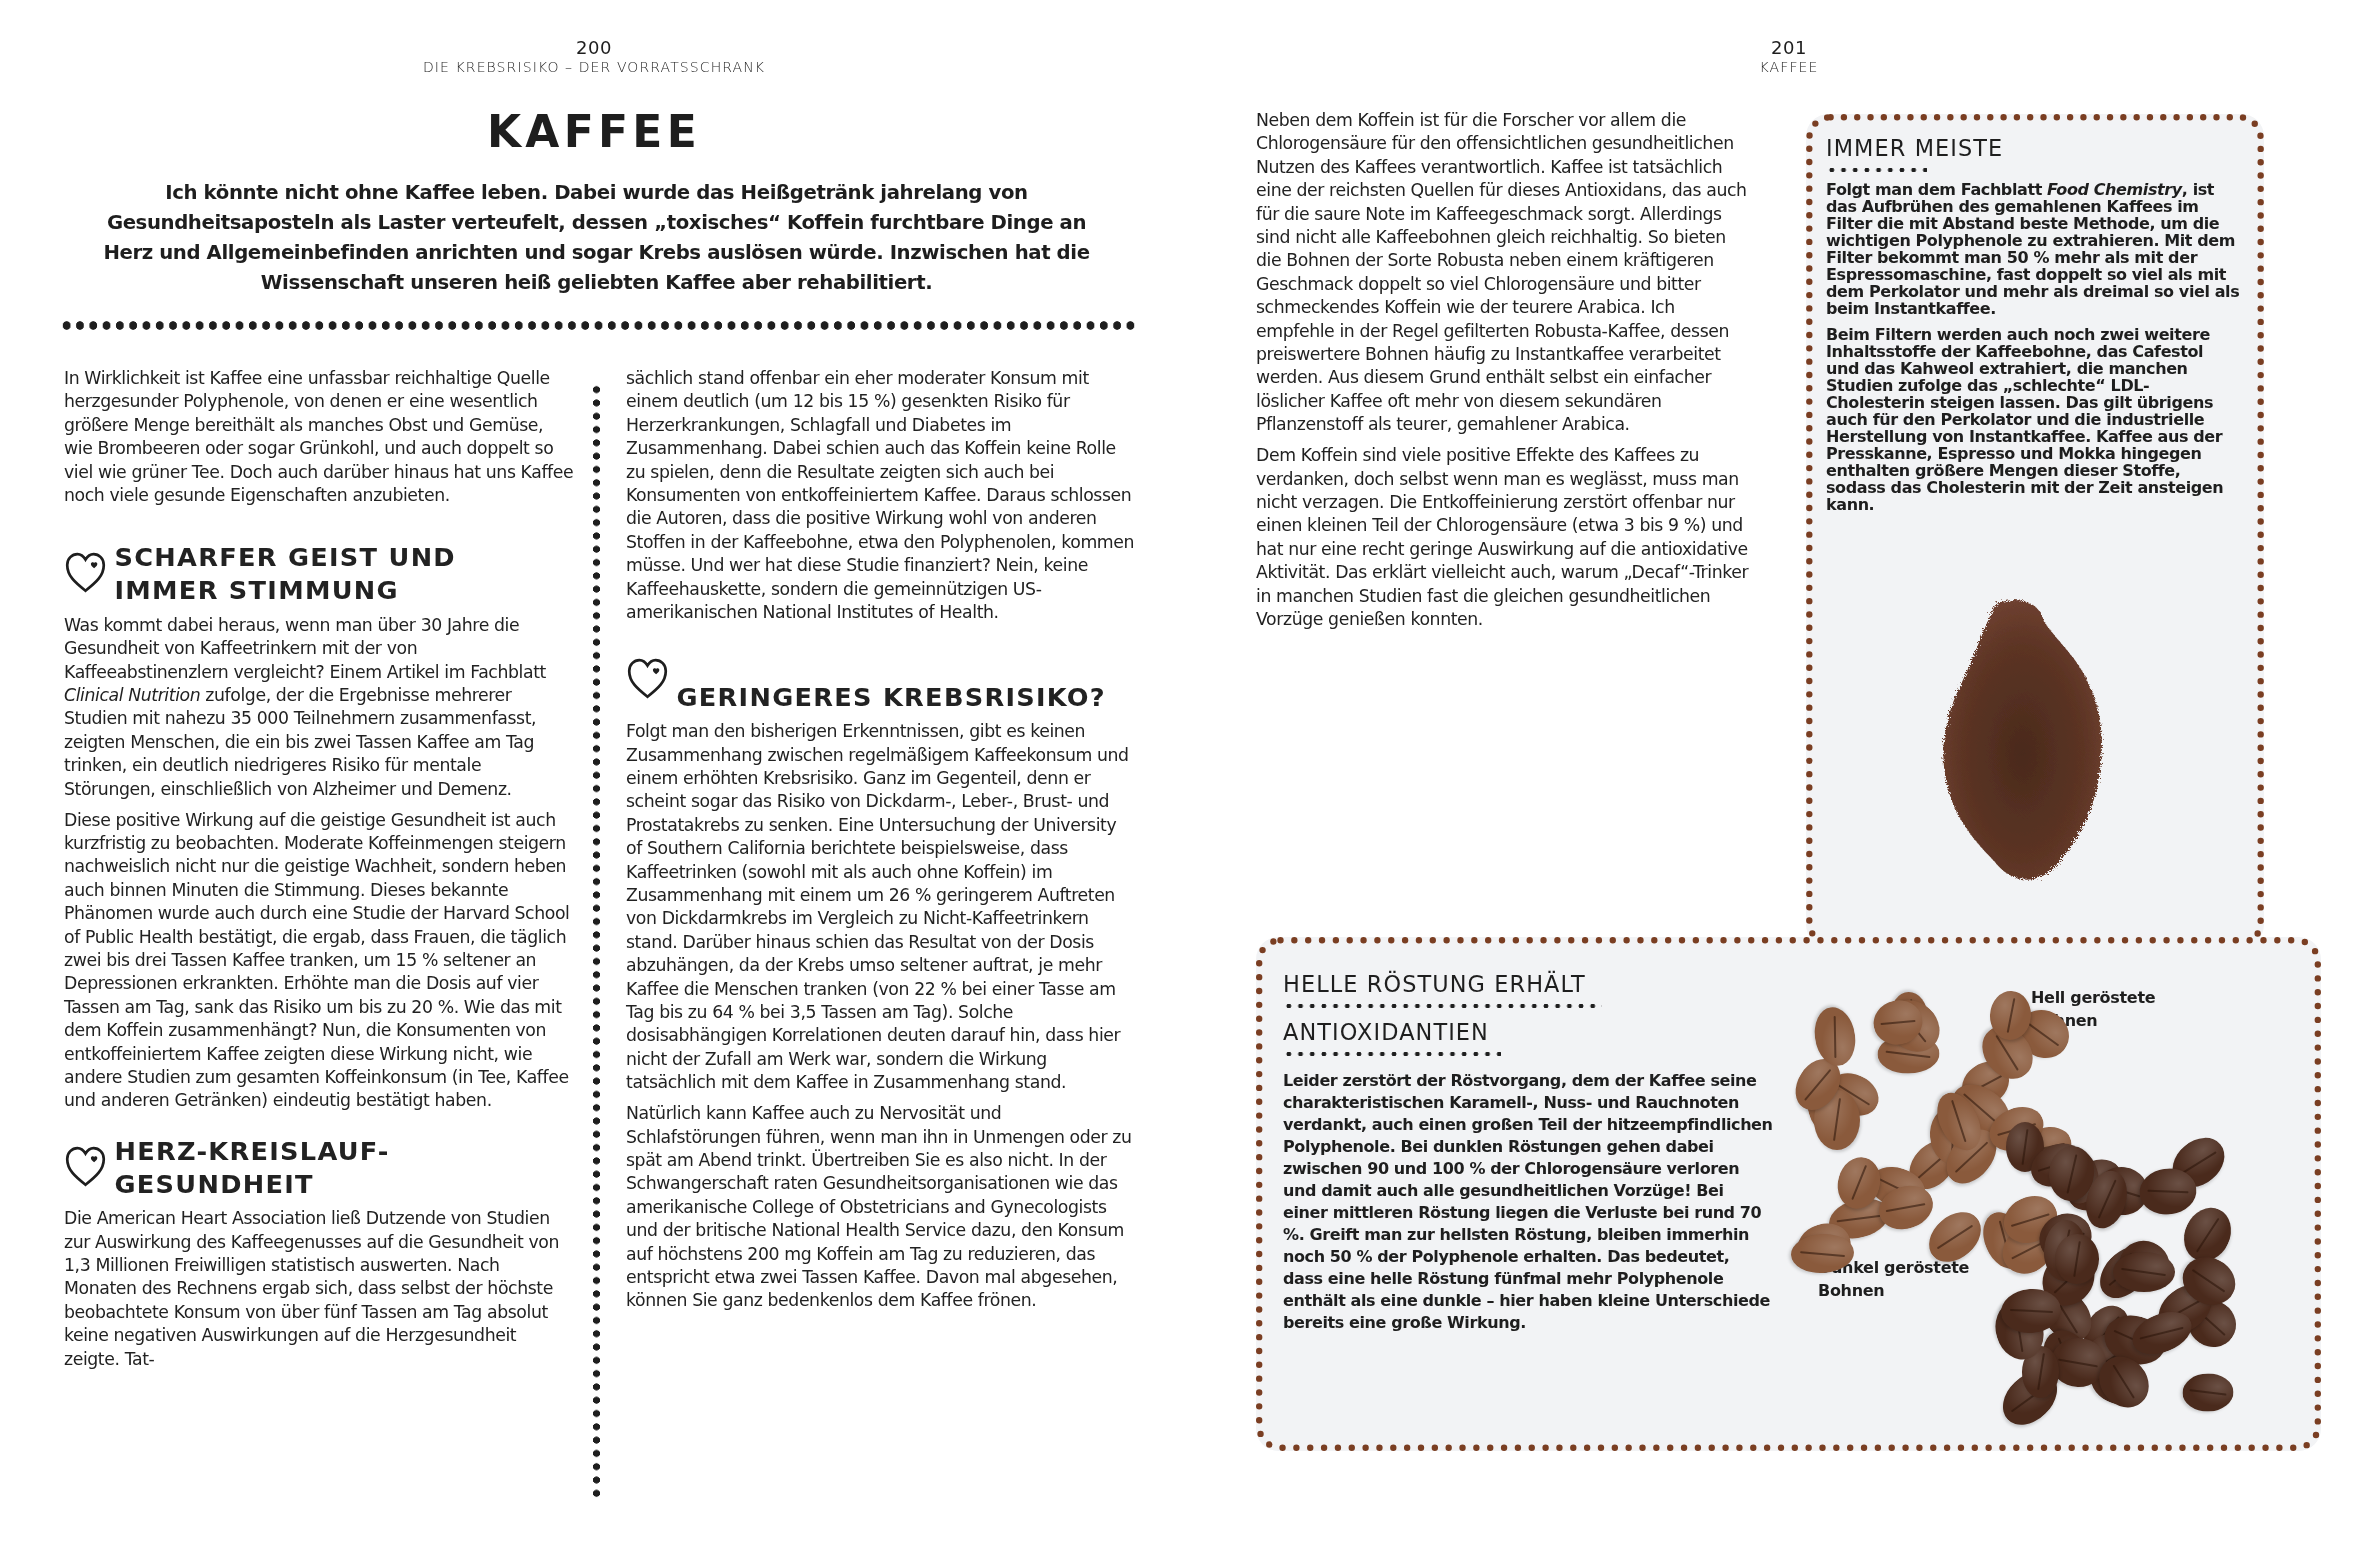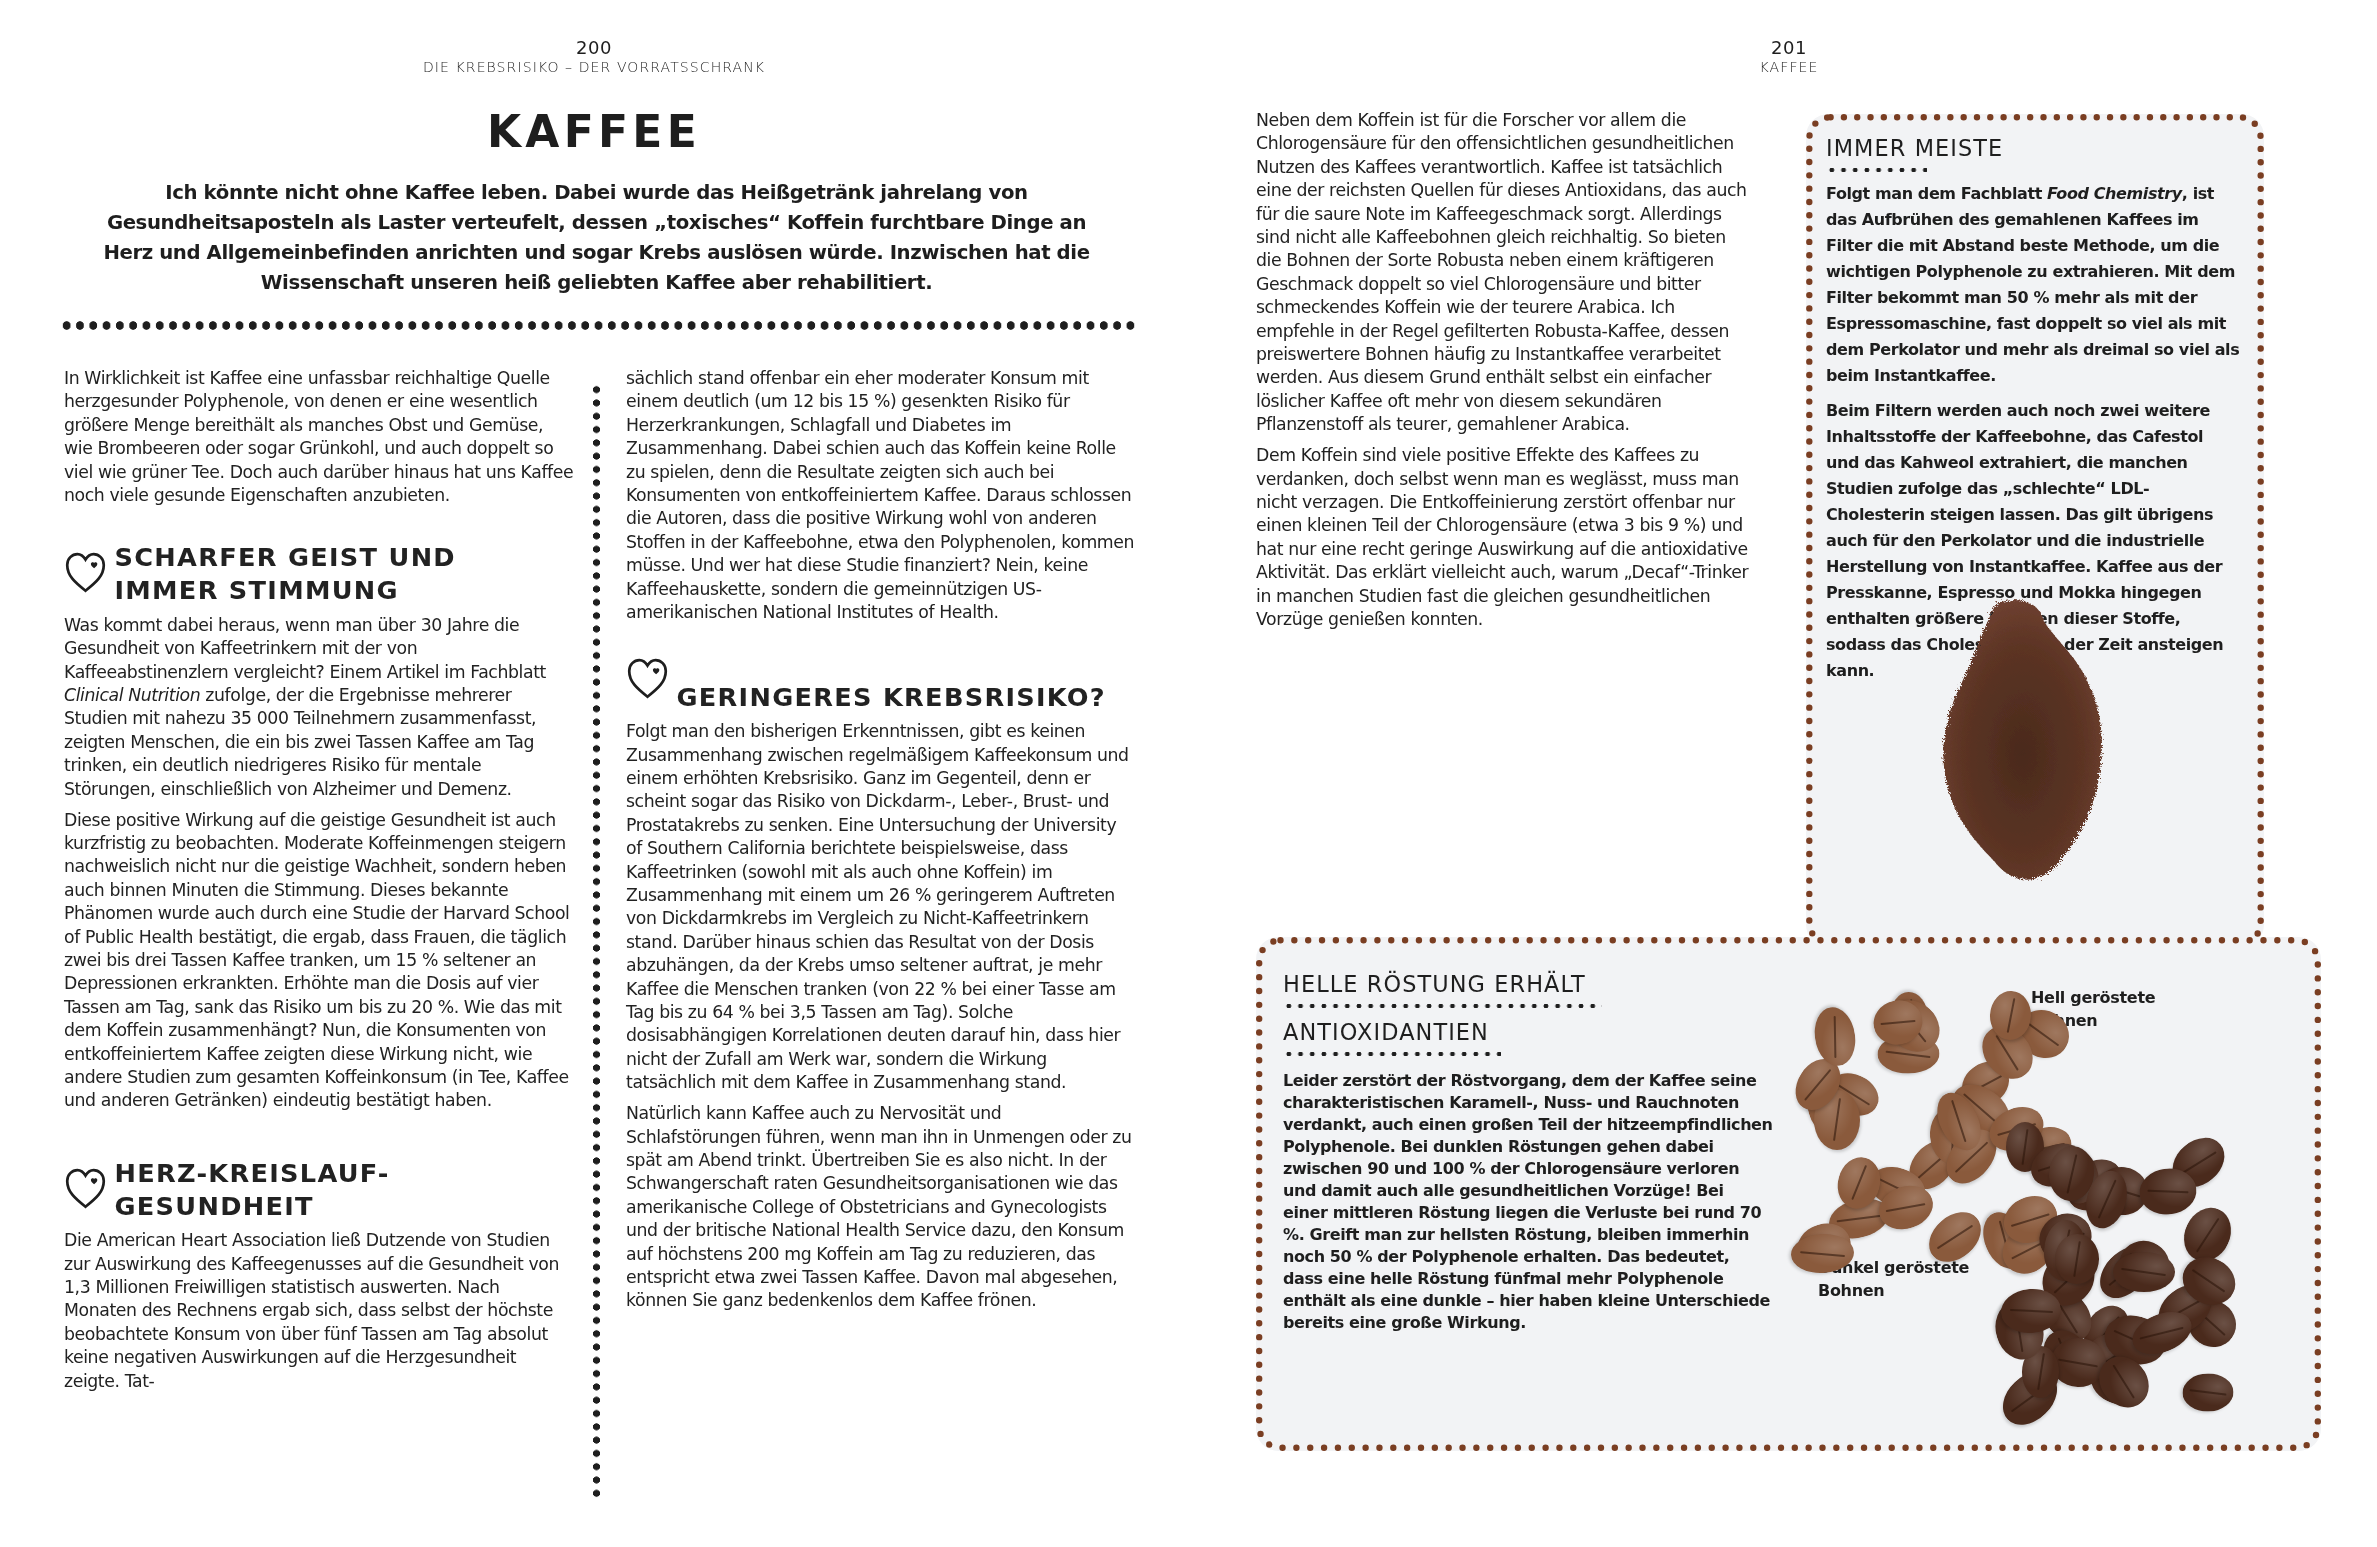--- a/index.html
+++ b/index.html
@@ -35,21 +35,21 @@
   .heading .htext { font-weight: 600; }
   .heading .icon { flex: 0 0 auto; margin-right: 7.5px; margin-bottom: 5.3px; }
   .heading.first { margin-top: 0; }
 
   .box { position: absolute; background: #f2f3f5; border-radius: 22.4px; }
   .box .border { position: absolute; inset: 0; border-radius: 22.4px; }
   .box-title { font-family: "DejaVu Sans", sans-serif; font-size: 22.4px; letter-spacing: 1.1px; line-height: 31px; font-weight: 500; }
   .title-dots { height: 6.4px; margin: 3.2px 0 7.5px 0;
                 background-image: radial-gradient(circle, #1e1e1e 2.1px, transparent 2.7px);
                 background-size: 11.7px 6.4px; background-repeat: repeat-x; }
-  .box-text { font-family: "DejaVu Sans", sans-serif; font-weight: bold; font-size: 16px; line-height: 26px; letter-spacing: -0.4px; color: #1e1e1e; }
+  .box-text { font-family: "DejaVu Sans", sans-serif; font-weight: bold; font-size: 16px; line-height: 17px; letter-spacing: -0.4px; color: #1e1e1e; }
   .box-text p { margin-bottom: 9.6px; }
   .box-text em { font-style: italic; }
 
   .caption { position: absolute; font-family: "DejaVu Sans", sans-serif; font-weight: bold; font-size: 16px; line-height: 23.4px; letter-spacing: -0.3px; color: #1e1e1e; }
 
   .bean { position: absolute; border-radius: 50%; }
   .bean::after { content: ""; position: absolute; left: 48%; top: 14%; width: 2.1px; height: 72%;
                  background: rgba(40,18,8,0.55); border-radius: 1.6px; transform: rotate(8deg); }
 </style>
 </head>
@@ -75,21 +75,21 @@
         <svg width="43" height="42" viewBox="0 0 80 78">
             <path d="M40 72 C20 56 6 44 6 24 C6 12 15 4 25 4 C32 4 37 9 40 14 C43 9 48 4 55 4 C65 4 74 12 74 24 C74 44 60 56 40 72 Z" fill="none" stroke="#1e1e1e" stroke-width="5"></path>
             <path d="M56 30 C52 27 50 25 50 22 C50 20 52 19 53 19 C55 19 56 20 56 21 C56 20 57 19 59 19 C60 19 62 20 62 22 C62 25 60 27 56 30Z" fill="#1e1e1e"></path>
           </svg>
       </span>
       <span class="htext" style="display:block; width:383px;">SCHARFER GEIST UND IMMER STIMMUNG</span>
     </div>
     <p><span>Was kommt dabei heraus, wenn man über 30 Jahre die Gesundheit von Kaffeetrinkern mit der von Kaffeeabstinenzlern vergleicht? Einem Artikel im Fachblatt </span><em>Clinical Nutrition</em><span> zufolge, der die Ergebnisse mehrerer Studien mit nahezu 35 000 Teilnehmern zusammenfasst, zeigten Menschen, die ein bis zwei Tassen Kaffee am Tag trinken, ein deutlich niedrigeres Risiko für mentale Störungen, einschließlich von Alzheimer und Demenz.</span></p>
     <p>Diese positive Wirkung auf die geistige Gesundheit ist auch kurzfristig zu beobachten. Moderate Koffeinmengen steigern nachweislich nicht nur die geistige Wachheit, sondern heben auch binnen Minuten die Stimmung. Dieses bekannte Phänomen wurde auch durch eine Studie der Harvard School of Public Health bestätigt, die ergab, dass Frauen, die täglich zwei bis drei Tassen Kaffee tranken, um 15 % seltener an Depressionen erkrankten. Erhöhte man die Dosis auf vier Tassen am Tag, sank das Risiko um bis zu 20 %. Wie das mit dem Koffein zusammenhängt? Nun, die Konsumenten von entkoffeiniertem Kaffee zeigten diese Wirkung nicht, wie andere Studien zum gesamten Koffeinkonsum (in Tee, Kaffee und anderen Getränken) eindeutig bestätigt haben.</p>
 
-    <div class="heading" style="margin-top:44px;">
+    <div class="heading" style="margin-top:22px;">
       <span class="icon">
         <svg width="43" height="42" viewBox="0 0 80 78">
             <path d="M40 72 C20 56 6 44 6 24 C6 12 15 4 25 4 C32 4 37 9 40 14 C43 9 48 4 55 4 C65 4 74 12 74 24 C74 44 60 56 40 72 Z" fill="none" stroke="#1e1e1e" stroke-width="5"></path>
             <path d="M56 30 C52 27 50 25 50 22 C50 20 52 19 53 19 C55 19 56 20 56 21 C56 20 57 19 59 19 C60 19 62 20 62 22 C62 25 60 27 56 30Z" fill="#1e1e1e"></path>
           </svg>
       </span>
       <span class="htext">HERZ-KREISLAUF-GESUNDHEIT</span>
     </div>
     <p>Die American Heart Association ließ Dutzende von Studien zur Auswirkung des Kaffeegenusses auf die Gesundheit von 1,3 Millionen Freiwilligen statistisch auswerten. Nach Monaten des Rechnens ergab sich, dass selbst der höchste beobachtete Konsum von über fünf Tassen am Tag absolut keine negativen Auswirkungen auf die Herzgesundheit zeigte. Tat-</p>
   </div>

